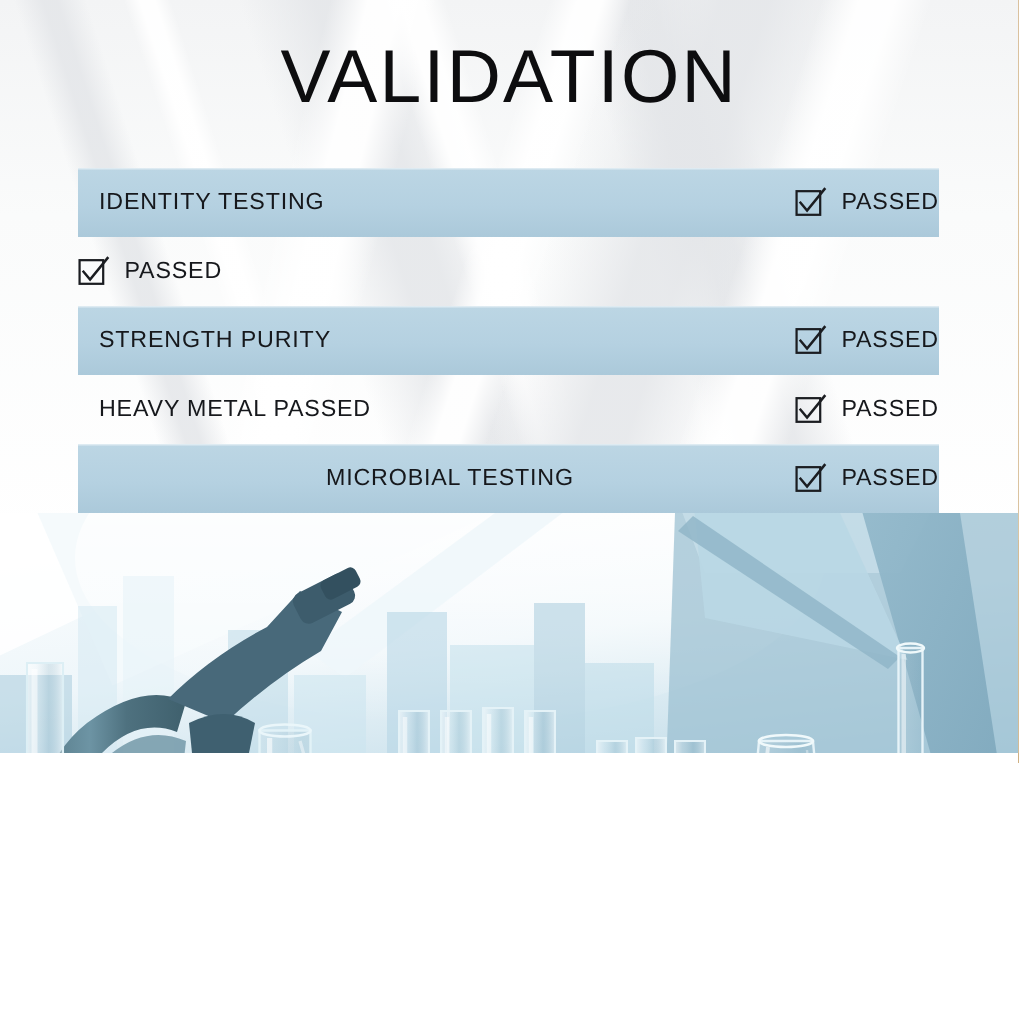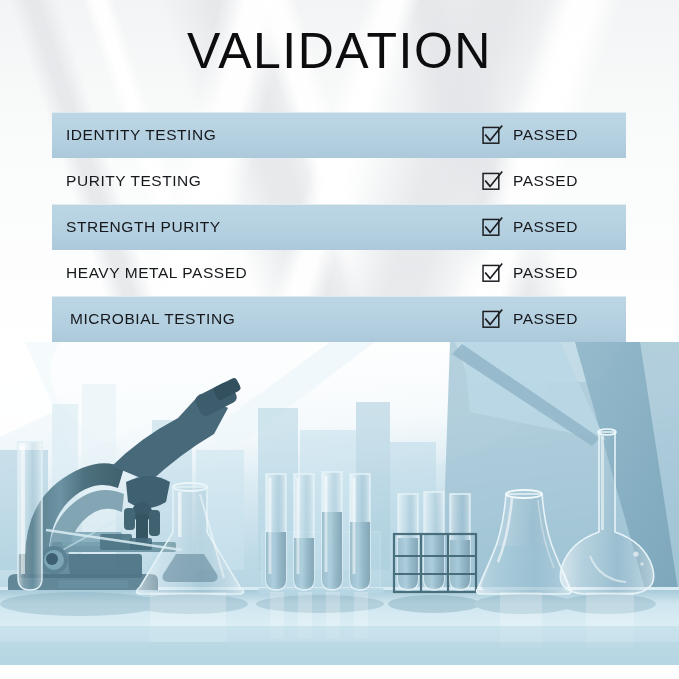--- a/index.html
+++ b/index.html
@@ -8,21 +8,21 @@
     padding: 0;
     background: #ffffff;
   }
   body {
     font-family: "Liberation Sans", sans-serif;
   }
 
   #page {
     position: relative;
     width: 679px;
-    height: 665px;
+    height: 502px;
     overflow: hidden;
     background: #a16207;
   }
 
   
   .top-panel {
     position: absolute;
     left: 0; top: 0;
     width: 679px;
     height: 360px;
@@ -87,28 +87,27 @@
     background: transparent;
   }
   .row-label {
     flex: 1 1 auto;
     padding-left: 14px;
     font-size: 15.5px;
     letter-spacing: .55px;
     color: #16181c;
     white-space: nowrap;
   }
-  .row.indent .row-label { padding-left: 18px; }
+  .row.indent .row-label { padding-left: 18px; text-align: center; }
 
   .status {
     flex: 0 0 auto;
     display: flex;
     align-items: center;
     gap: 10px;
-    padding-right: 48px;
   }
   .checkbox-icon {
     display: block;
     width: 21px;
     height: 21px;
     overflow: visible;
   }
   .status-text {
     font-size: 15.5px;
     letter-spacing: .55px;
@@ -154,21 +153,20 @@
           <svg width="21" height="21" viewBox="0 0 24 24" overflow="visible">
             <rect x="1.2" y="2.8" width="18" height="18" fill="none" stroke="#1b1d21" stroke-width="1.7"></rect>
             <path d="M4.2 11.6 L9.2 17.6 L22.5 1.2" fill="none" stroke="#1b1d21" stroke-width="1.9" stroke-linecap="square" stroke-linejoin="miter"></path>
           </svg>
         </span>
         <span class="status-text">PASSED</span>
       </div>
     </div>
 
     <div class="row plain">
-      <div class="row-label">PURITY TESTING</div>
       <div class="status">
         <span class="checkbox-icon">
           <svg width="21" height="21" viewBox="0 0 24 24" overflow="visible">
             <rect x="1.2" y="2.8" width="18" height="18" fill="none" stroke="#1b1d21" stroke-width="1.7"></rect>
             <path d="M4.2 11.6 L9.2 17.6 L22.5 1.2" fill="none" stroke="#1b1d21" stroke-width="1.9" stroke-linecap="square" stroke-linejoin="miter"></path>
           </svg>
         </span>
         <span class="status-text">PASSED</span>
       </div>
     </div>

